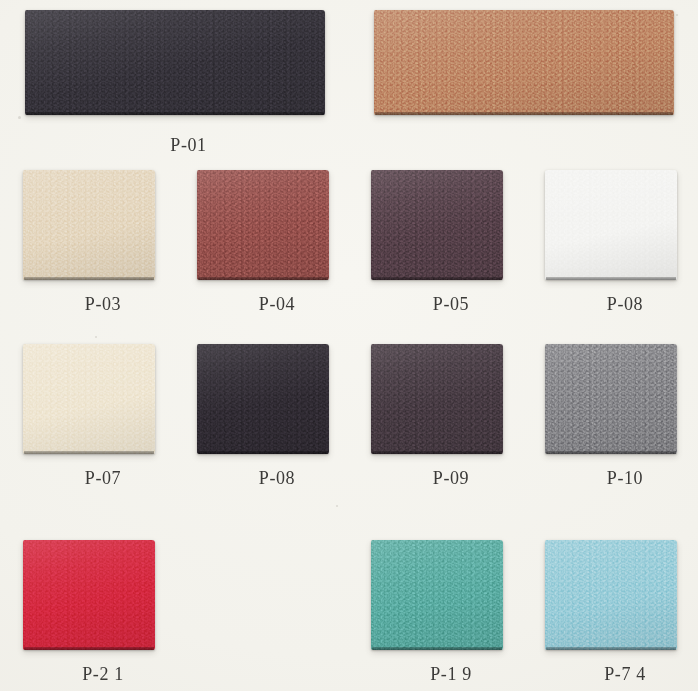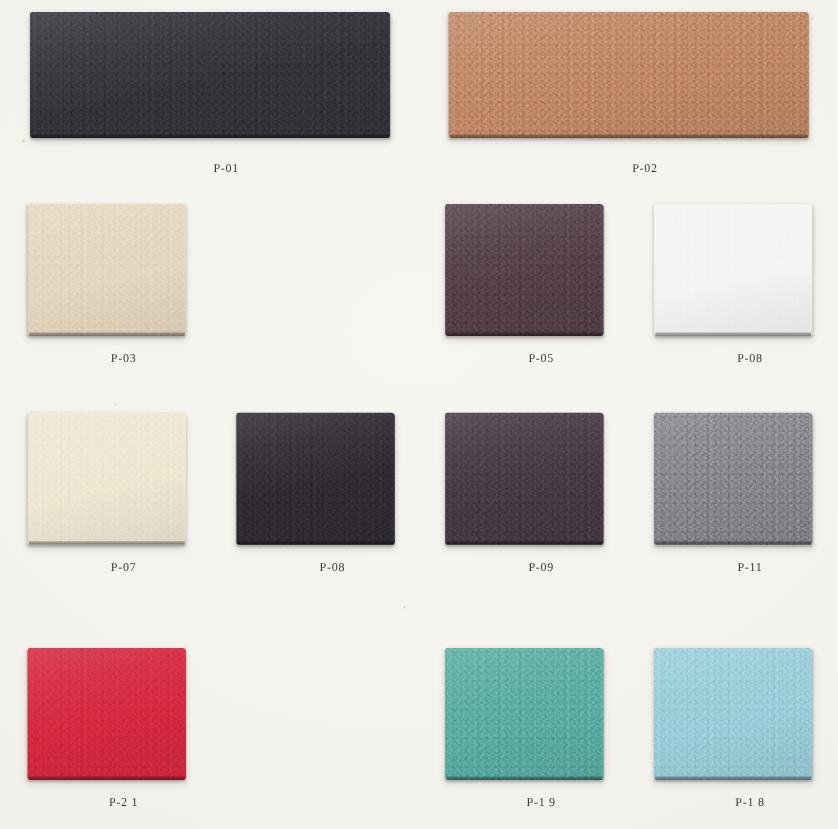--- a/index.html
+++ b/index.html
@@ -103,21 +103,21 @@
     bottom: 0;
     height: 3px;
     background: linear-gradient(180deg, rgba(0,0,0,0.22), rgba(0,0,0,0.45));
     pointer-events: none;
   }
 
   
   .label {
     margin-top: 16px;
     font-family: "Liberation Serif", serif;
-    font-size: 10px;
+    font-size: 18px;
     letter-spacing: 0.6px;
     color: #3b3a38;
     white-space: pre;
     margin-left: 28px;
   }
   .label-wide  { margin-top: 20px; }
   .label-small { margin-top: 14px; }
 
   
   .speck {
@@ -147,33 +147,40 @@
       <div class="edge"></div>
     </div>
     <div class="label label-wide" style="color: rgb(59, 58, 56);">P-01</div>
   </div>
   <div class="cell cell-wide c1">
     <div class="swatch swatch-wide" style="background-color: rgb(191, 135, 101);">
       <div class="grain"></div>
       <div class="sheen"></div>
       <div class="edge"></div>
     </div>
-    <div class="label label-wide" style="color: rgb(59, 58, 56);">P-02</div>
   </div>
 </div>
 
 <div class="row row-small" id="row-2">
   <div class="cell cell-small c0">
     <div class="swatch swatch-small" style="background-color: rgb(229, 215, 191);">
       <div class="grain"></div>
       <div class="sheen"></div>
       <div class="edge"></div>
     </div>
     <div class="label label-small" style="color: rgb(59, 58, 56);">P-03</div>
   </div>
+  <div class="cell cell-small c1">
+    <div class="swatch swatch-small" style="background-color: rgb(150, 80, 76);">
+      <div class="grain"></div>
+      <div class="sheen"></div>
+      <div class="edge"></div>
+    </div>
+    <div class="label label-small" style="color: rgb(59, 58, 56);">P-04</div>
+  </div>
   <div class="cell cell-small c2">
     <div class="swatch swatch-small" style="background-color: rgb(85, 64, 73);">
       <div class="grain"></div>
       <div class="sheen"></div>
       <div class="edge"></div>
     </div>
     <div class="label label-small" style="color: rgb(59, 58, 56);">P-05</div>
   </div>
   <div class="cell cell-small c3">
     <div class="swatch swatch-small" style="background-color: rgb(244, 244, 242);">
@@ -209,21 +216,21 @@
       <div class="edge"></div>
     </div>
     <div class="label label-small" style="color: rgb(59, 58, 56);">P-09</div>
   </div>
   <div class="cell cell-small c3">
     <div class="swatch swatch-small" style="background-color: rgb(134, 134, 138);">
       <div class="grain"></div>
       <div class="sheen"></div>
       <div class="edge"></div>
     </div>
-    <div class="label label-small" style="color: rgb(59, 58, 56);">P-11</div>
+    <div class="label label-small" style="color: rgb(59, 58, 56);">P-10</div>
   </div>
 </div>
 
 <div class="row" id="row-4">
   <div class="cell cell-small c0">
     <div class="swatch swatch-small" style="background-color: rgb(213, 40, 63);">
       <div class="grain"></div>
       <div class="sheen"></div>
       <div class="edge"></div>
     </div>
@@ -236,15 +243,15 @@
       <div class="edge"></div>
     </div>
     <div class="label label-small" style="color: rgb(59, 58, 56);">P-1 9</div>
   </div>
   <div class="cell cell-small c3">
     <div class="swatch swatch-small" style="background-color: rgb(153, 205, 217);">
       <div class="grain"></div>
       <div class="sheen"></div>
       <div class="edge"></div>
     </div>
-    <div class="label label-small" style="color: rgb(59, 58, 56);">P-1 8</div>
+    <div class="label label-small" style="color: rgb(59, 58, 56);">P-7 4</div>
   </div>
 </div>
 
 </body></html>

